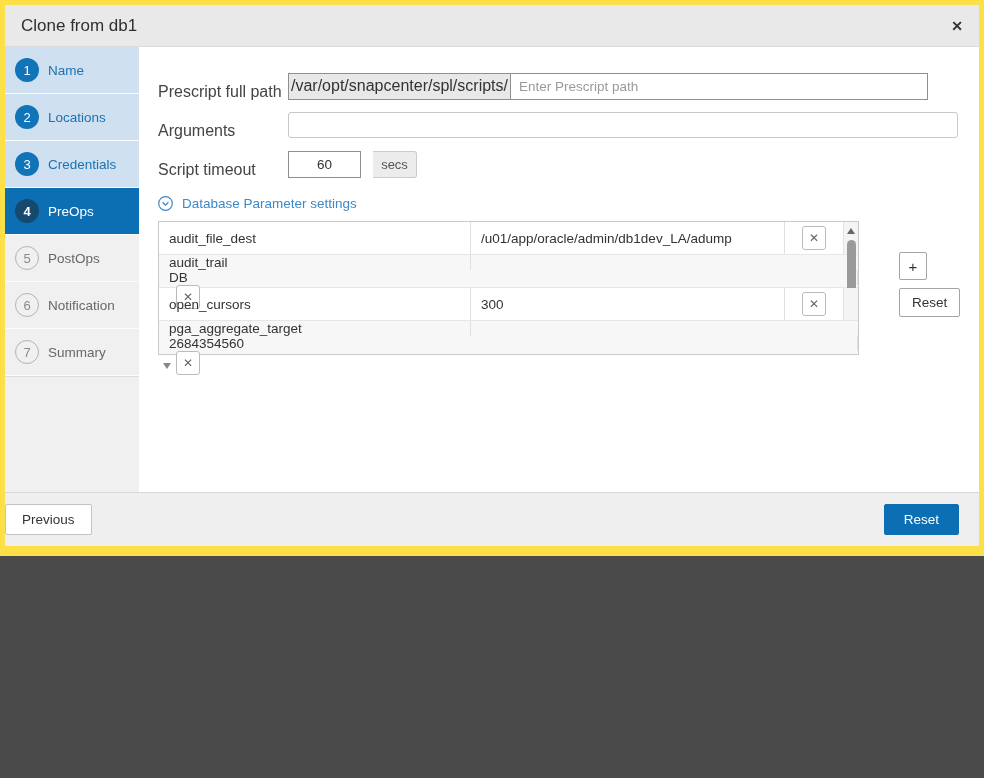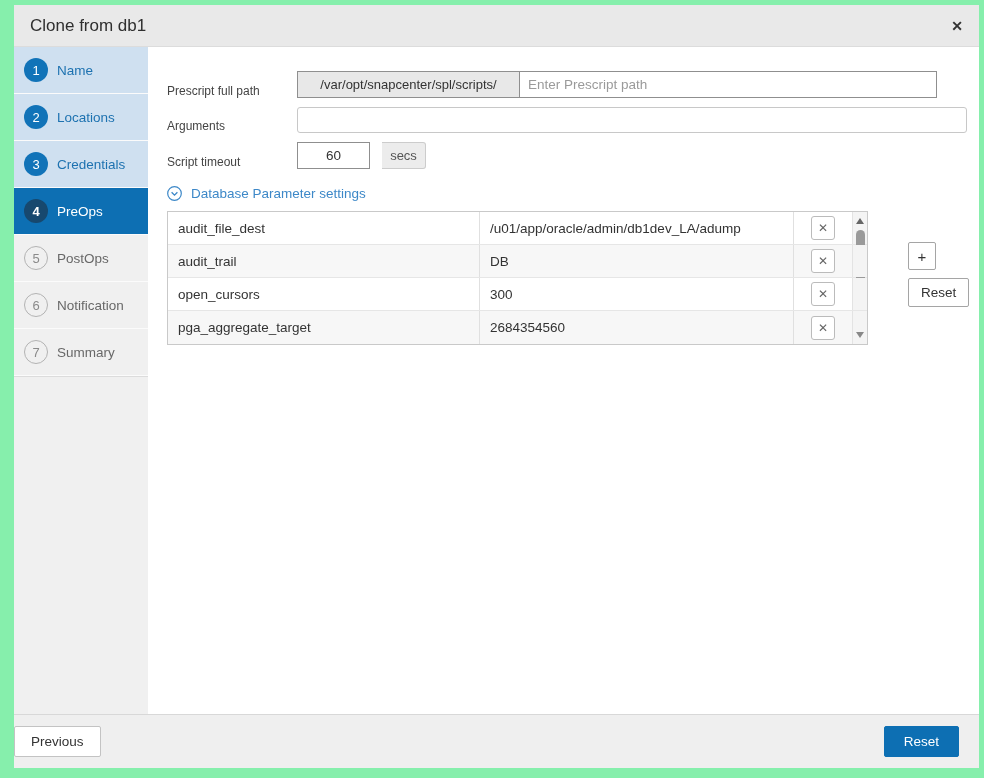--- a/index.html
+++ b/index.html
@@ -1,18 +1,18 @@
 <!DOCTYPE html>
 <html><head>
 <meta charset="utf-8">
 <style>
   * { margin:0; padding:0; box-sizing:border-box; }
   html,body { background:#4a4a4a; }
   body { font-family:"Liberation Sans", sans-serif; }
-  .frame { width:984px; height:778px; background:#86efac; padding:5px 5px 10px 14px; }
+  .frame { width:984px; height:556px; background:#fde047; padding:5px 5px 10px 5px; }
   .window { width:100%; height:100%; background:#ffffff; display:flex; flex-direction:column; overflow:hidden; }
 
   
   .titlebar { flex:none; height:42px; background:#e9e9e9; border-bottom:1px solid #dcdcdc;
               display:flex; align-items:center; padding:0 16px; }
   .title { font-size:17px; color:#2f2f2f; }
   .close-btn { margin-left:auto; font-size:14px; font-weight:bold; color:#333; cursor:pointer; line-height:1; }
 
   
   .body { flex:1; display:flex; min-height:0; }
@@ -31,45 +31,45 @@
 
   
   .content { flex:1; background:#ffffff; padding:24px 0 0 19px; overflow:hidden; }
   .heading-row { display:flex; align-items:center; gap:16px; margin-bottom:24px; }
   .heading { font-size:15px; font-weight:bold; color:#333; }
   .info-icon { width:16px; height:16px; border-radius:50%; background:#1173b8; color:#fff;
                display:flex; align-items:center; justify-content:center;
                font-family:"DejaVu Serif", serif; font-style:italic; font-weight:bold; font-size:11px; }
 
   .form-row { display:flex; align-items:center; margin-bottom:9px; }
-  .form-label { width:130px; flex:none; font-size:12px; color:#444;margin-top:12px; }
+  .form-label { width:130px; flex:none; font-size:16px; color:#444;margin-top:12px; }
   .prescript-group { display:flex; width:640px; height:27px; }
   .prescript-prefix { flex:none; width:223px; background:#e8e8e8; border:1px solid #8f8f8f;
                       display:flex; align-items:center; justify-content:center;
-                      font-size:13px; color:#333; white-space:nowrap; }
+                      font-size:16px; color:#333; white-space:nowrap; }
   .prescript-input { flex:1; border:1px solid #8f8f8f; border-left:none; padding:0 8px;
                      font-size:13.5px; color:#333; outline:none; font-family:inherit; }
   .prescript-input::placeholder, .text-input::placeholder { color:#9a9a9a; }
   .text-input { width:670px; height:26px; border:1px solid #c8c8c8; border-radius:3px;
                 padding:0 8px; font-size:13.5px; color:#333; outline:none; font-family:inherit; }
   .timeout-group { display:flex; height:27px; }
   .timeout-input { width:73px; border:1px solid #8f8f8f; text-align:center; font-size:13.5px;
                    color:#333; outline:none; font-family:inherit; }
   .timeout-addon { width:44px; background:#ececec; border:1px solid #cccccc; border-left:none;
                    border-radius:0 3px 3px 0; display:flex; align-items:center; justify-content:center;
                    font-size:13px; color:#555;margin-left:12px; }
 
   .param-link-row { display:flex; align-items:center; gap:9px; margin:17px 0 10px 0;
                     color:#3d88c8; font-size:13.5px; cursor:pointer; width:fit-content; }
 
   .table-area { display:flex; align-items:flex-start;gap:32px; }
   .param-table { width:701px; border:1px solid #c9c9c9; }
   .trow { display:flex; align-items:stretch; height:33px; border-bottom:1px solid #e6e6e6; background:#fff; }
   .trow:last-child { border-bottom:none; }
-  .trow.alt { background:#f7f7f7; }
+  .trow.alt { background:#f7f7f7;flex-direction:column; }
   .tcell-name  { width:312px; flex:none; display:flex; align-items:center; padding-left:10px;
                  font-size:13.5px; color:#333; border-right:1px solid #e0e0e0; }
   .tcell-value { flex:1; display:flex; align-items:center; padding-left:10px;
                  font-size:13.5px; color:#333; border-right:1px solid #e0e0e0; }
   .tcell-del { width:58px; flex:none; display:flex; align-items:center; justify-content:center; }
   .del-btn { width:24px; height:24px; background:#fff; border:1px solid #bbbbbb; border-radius:3px;
              color:#666; font-size:12px; line-height:1; cursor:pointer; font-family:inherit; }
   .tcell-scroll { width:15px; flex:none; background:#f4f4f4; border-left:1px solid #e3e3e3;
                   position:relative; }
   .scroll-arrow { position:absolute; left:0; width:100%; height:14px;

